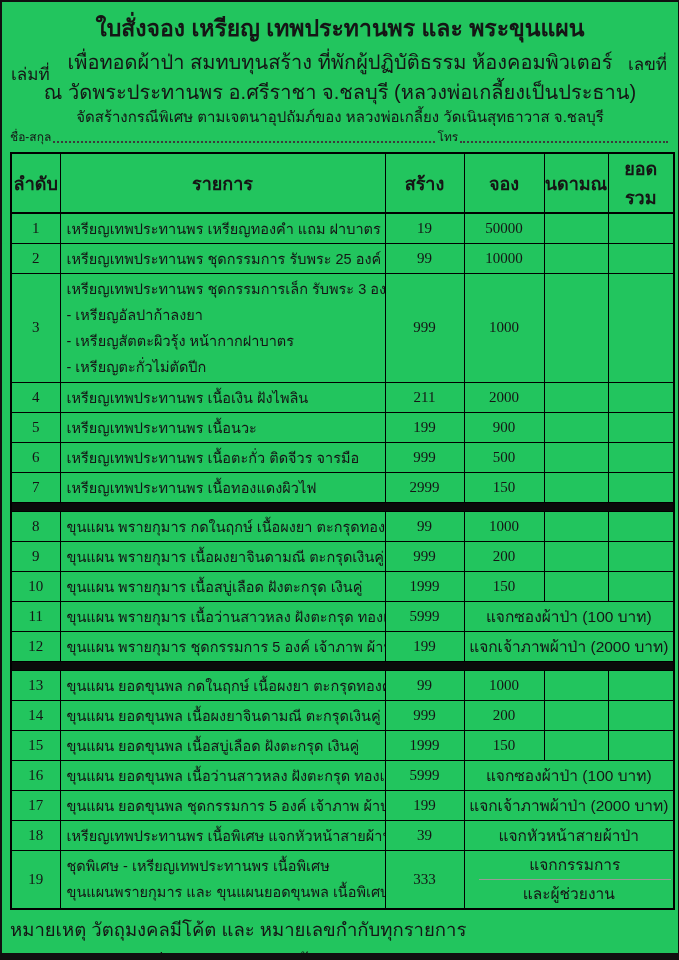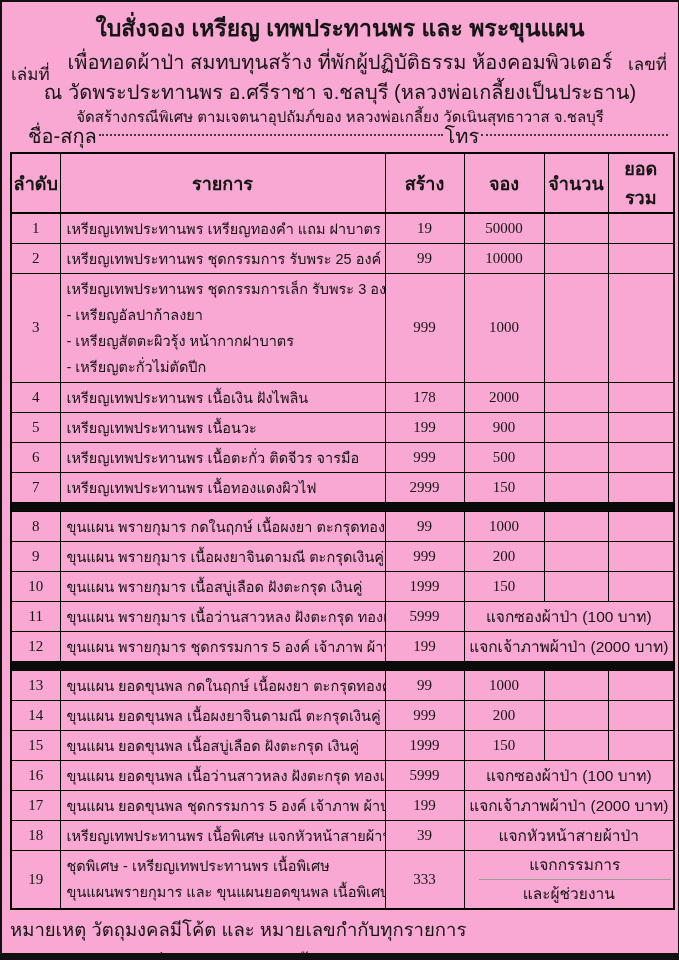--- a/index.html
+++ b/index.html
@@ -1,34 +1,34 @@
 <!DOCTYPE html>
 <html lang="th"><head>
 <meta charset="utf-8">
 <style>
   * { margin:0; padding:0; box-sizing:border-box; }
   html,body { background:#e8e7e3; }
   body { font-family:"Liberation Sans", sans-serif; color:#151515; }
   .page{
     position:relative; width:679px; height:960px; margin:0 auto;
-    background:#f9a8d4;
+    background:#22c55e;
     border-style:solid; border-color:#101010;
     border-width:2px 1px 7px 2px;
     overflow:hidden;
   }
   
   .header{ position:relative; height:150px; }
   .h-line{ position:absolute; left:0; right:0; text-align:center; white-space:nowrap; }
   .title{ top:8px; font-size:23px; font-weight:bold; }
   .sub1{ top:44px; font-size:20px; }
   .sub2{ top:74px; font-size:20px; }
   .sub3{ top:103px; font-size:15px; }
   .book-no{ position:absolute; left:9px; top:58px; font-size:17px; }
   .doc-no{ position:absolute; right:11px; top:48px; font-size:17px; }
-  .name-row{ position:absolute; left:8px; right:8px; top:124px; display:flex; align-items:center; font-size:20px; height:20px;margin-left:18px; }
+  .name-row{ position:absolute; left:8px; right:8px; top:124px; display:flex; align-items:flex-end; font-size:12px; height:20px; }
   .dots{ border-bottom:2px dotted #3a3a3a; margin:0 2px 3px 2px; }
   .dots.d1{ flex-grow:1.84; }
   .dots.d2{ flex-grow:1; }
   
   table{ width:663px; margin:0 8px; border-collapse:collapse; border:2.5px solid #000; table-layout:fixed; }
   th,td{ border:1.6px solid #000; }
   th{ height:27px; font-size:18px; font-weight:bold; border-bottom-width:2.2px; }
   td{ height:30px; }
   .cell-no{ text-align:center; font-family:"Liberation Serif", serif; font-size:15px; }
   .cell-item{ text-align:left; padding:2px 6px; font-size:14.5px; white-space:nowrap; overflow:hidden; }
@@ -75,21 +75,21 @@
       <col style="width:80px">
         <col style="width:64px">
         <col style="width:66px">
     </colgroup>
     <thead>
         <tr id="header-row">
           <th>ลำดับ</th>
           <th>รายการ</th>
           <th>สร้าง</th>
           <th>จอง</th>
-          <th>จำนวน</th>
+          <th>นดามณ</th>
           <th>ยอดรวม</th>
         </tr>
       </thead>
     <tbody id="rows">
         <tr>
           <td class="cell-no">1</td>
           <td class="cell-item">เหรียญเทพประทานพร เหรียญทองคำ แถม ฝาบาตร 100 องค์</td>
           <td class="cell-num">19</td>
           <td class="cell-num">50000</td>
           <td class="cell-blank"></td>
@@ -112,21 +112,21 @@
             <div>- เหรียญตะกั่วไม่ตัดปีก</div>
           </td>
           <td class="cell-num">999</td>
           <td class="cell-num">1000</td>
           <td class="cell-blank"></td>
           <td class="cell-blank"></td>
         </tr>
         <tr>
           <td class="cell-no">4</td>
           <td class="cell-item">เหรียญเทพประทานพร เนื้อเงิน ฝังไพลิน</td>
-          <td class="cell-num">178</td>
+          <td class="cell-num">211</td>
           <td class="cell-num">2000</td>
           <td class="cell-blank"></td>
           <td class="cell-blank"></td>
         </tr>
         <tr>
           <td class="cell-no">5</td>
           <td class="cell-item">เหรียญเทพประทานพร เนื้อนวะ</td>
           <td class="cell-num">199</td>
           <td class="cell-num">900</td>
           <td class="cell-blank"></td>

